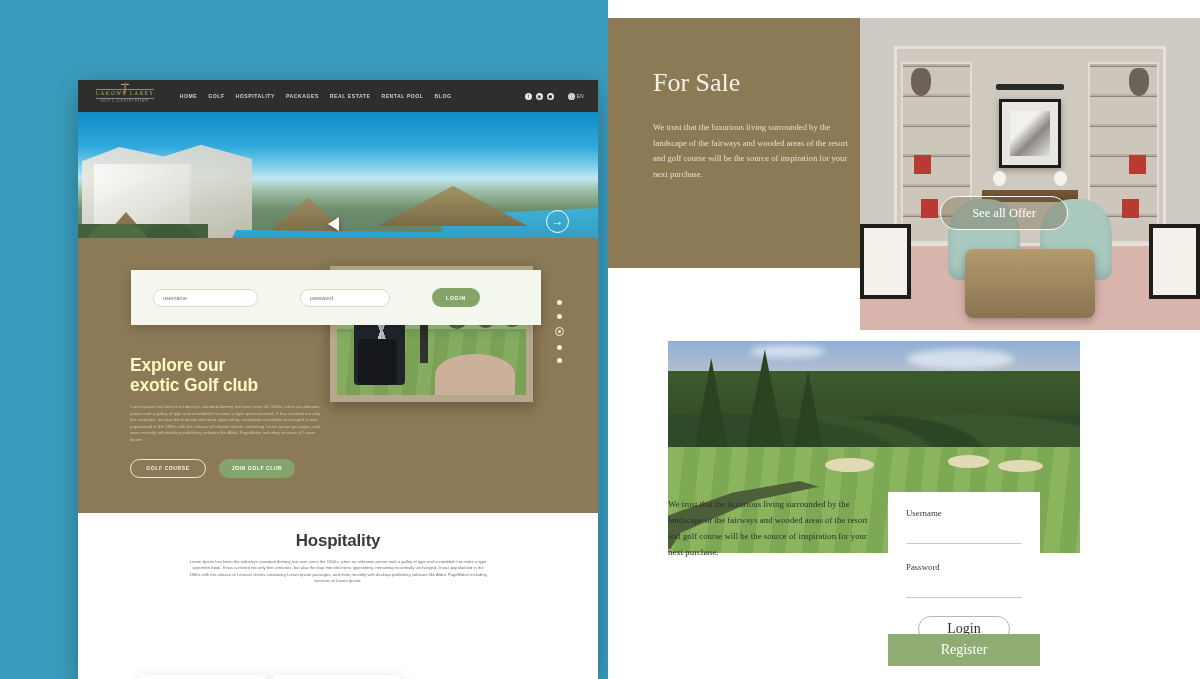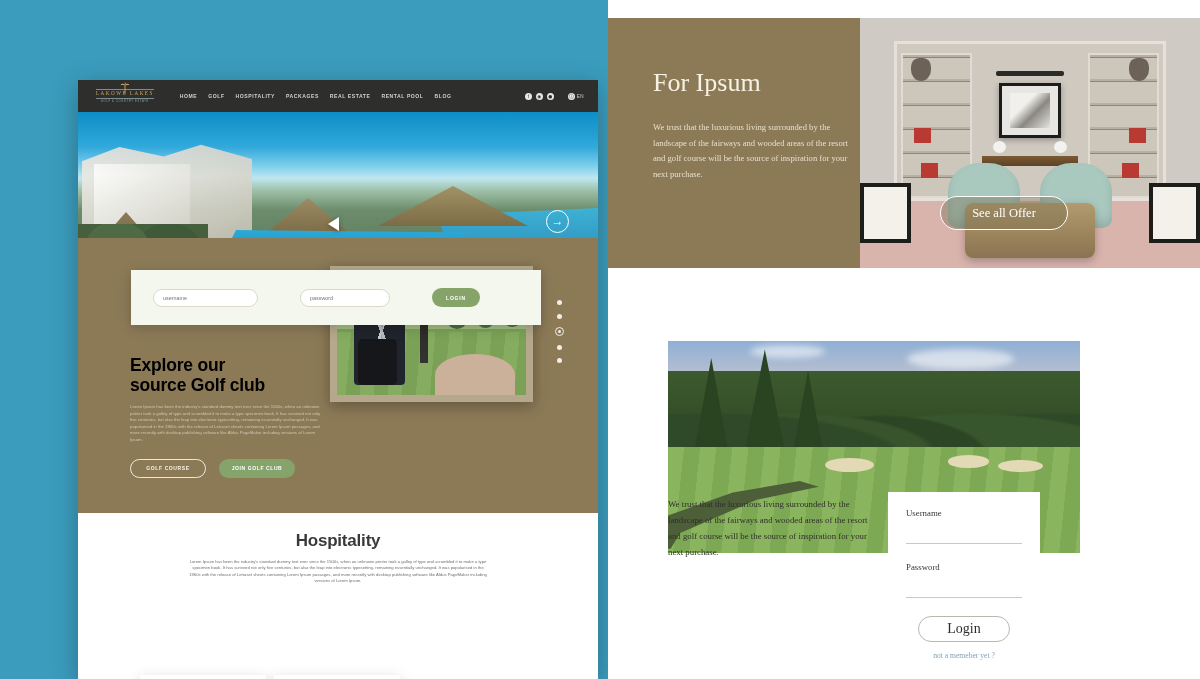--- a/index.html
+++ b/index.html
@@ -155,21 +155,21 @@
     font-family: "Liberation Sans", sans-serif;
   }
 
   
   .lp-golf {
     position: absolute; left: 0; top: 158px; width: 100%; height: 275px;
     background: #8c7a57;
   }
   .golf-inner { position: absolute; left: 52px; top: 117px; width: 212px; }
   .golf-h {
-    font-size: 17.5px; line-height: 20px; color: #000000; font-weight: bold;
+    font-size: 17.5px; line-height: 20px; color: #fef9c3; font-weight: bold;
     letter-spacing: -.2px;
   }
   .golf-p {
     margin-top: 9px; font-size: 4.3px; line-height: 6.6px;
     color: #cfc6ae; width: 196px;
   }
   .golf-btns { margin-top: 15px; display: flex; gap: 13px; }
   .btn-ghost {
     width: 76px; height: 19px; border: 1px solid #efe9dc; border-radius: 10px;
     background: transparent; color: #f6f2e8;
@@ -285,21 +285,21 @@
   .rp-text { position: absolute; left: 45px; top: 60px; width: 206px; }
   .rp-h1 {
     font-family: "Liberation Serif", serif;
     font-size: 26px; color: #f6f1e4; line-height: 46px; font-weight: normal;
   }
   .rp-p {
     margin-top: 14px; font-family: "Liberation Serif", serif;
     font-size: 8.6px; line-height: 15.6px; color: #e7decb;
   }
   .rp-photo {
-    position: absolute; left: 252px; top: 18px; width: 340px; height: 250px;
+    position: absolute; left: 252px; top: 18px; width: 340px; height: 312px;
     overflow: hidden;
     background: linear-gradient(#cfc7bd, #b9b0a6);
   }
   .room {
     position: absolute; inset: 0;
     background: linear-gradient(180deg,#cfcbc4 0 72%, #d9b4ad 72% 100%);
   }
   .room-back {
     position: absolute; left: 10%; top: 9%; width: 80%; height: 64%;
     background: #cfc9c0; border: 3px solid #e5e1da;
@@ -502,21 +502,21 @@
       <div class="hero-roof-a"></div>
       <div class="hero-foliage"></div>
       <div class="hero-shade"></div>
       <div class="arrow-left"></div>
       <div class="arrow-right">→</div>
     </div>
 
     <div class="lp-golf">
       <div class="golf-inner">
         <div class="golf-h">Explore our</div>
-        <div class="golf-h">source Golf club</div>
+        <div class="golf-h">exotic Golf club</div>
         <div class="golf-p">Lorem Ipsum has been the industry's standard dummy text ever since the 1500s, when an unknown printer took a galley of type and scrambled it to make a type specimen book. It has survived not only five centuries, but also the leap into electronic typesetting, remaining essentially unchanged. It was popularised in the 1960s with the release of Letraset sheets containing Lorem Ipsum passages, and more recently with desktop publishing software like Aldus PageMaker including versions of Lorem Ipsum.</div>
         <div class="golf-btns">
           <button class="btn-ghost">GOLF COURSE</button>
           <button class="btn-green">JOIN GOLF CLUB</button>
         </div>
       </div>
     </div>
 
     <div class="lp-loginbar">
       <input class="lp-inp u" placeholder="username" style="">
@@ -565,21 +565,21 @@
         </div>
       </div>
     </div>
   </div>
 
   <div class="right-page">
 
     <div class="rp-hero">
       <div class="rp-hero-brown"></div>
       <div class="rp-text">
-        <div class="rp-h1">For Ipsum</div>
+        <div class="rp-h1">For Sale</div>
         <div class="rp-p">We trust that the luxurious living surrounded by the landscape of the fairways and wooded areas of the resort and golf course will be the source of inspiration for your next purchase.</div>
       </div>
       <div class="rp-photo">
         <div class="room">
           <div class="room-back"></div>
           <div class="room-shelf l"></div>
           <div class="room-shelf r"></div>
           <div class="room-vase l"></div>
           <div class="room-vase r"></div>
           <div class="room-lamp l1"></div>
@@ -625,14 +625,15 @@
         <input style="">
       </div>
       <div class="rp-field">
         <label>Password</label>
         <input type="password" style="">
       </div>
       <button class="rp-login-btn">Login</button>
       <a class="rp-member">not a memeber yet ?</a>
     </div>
 
+    <button class="rp-register">Register</button>
   </div>
 </div>
 
 </body></html>

